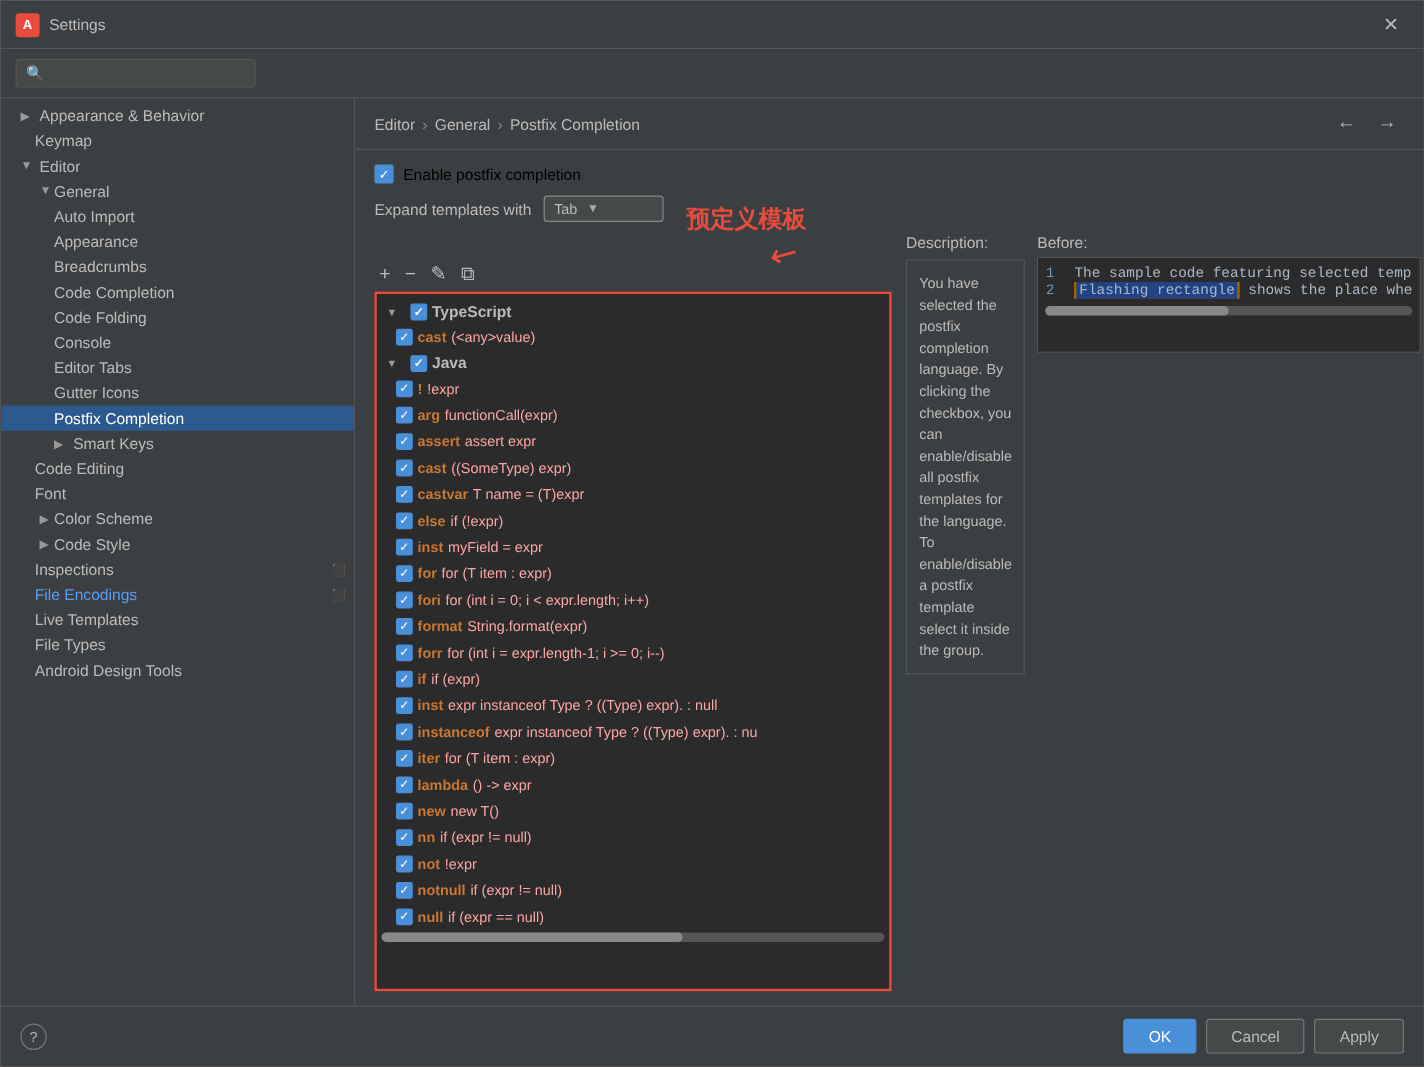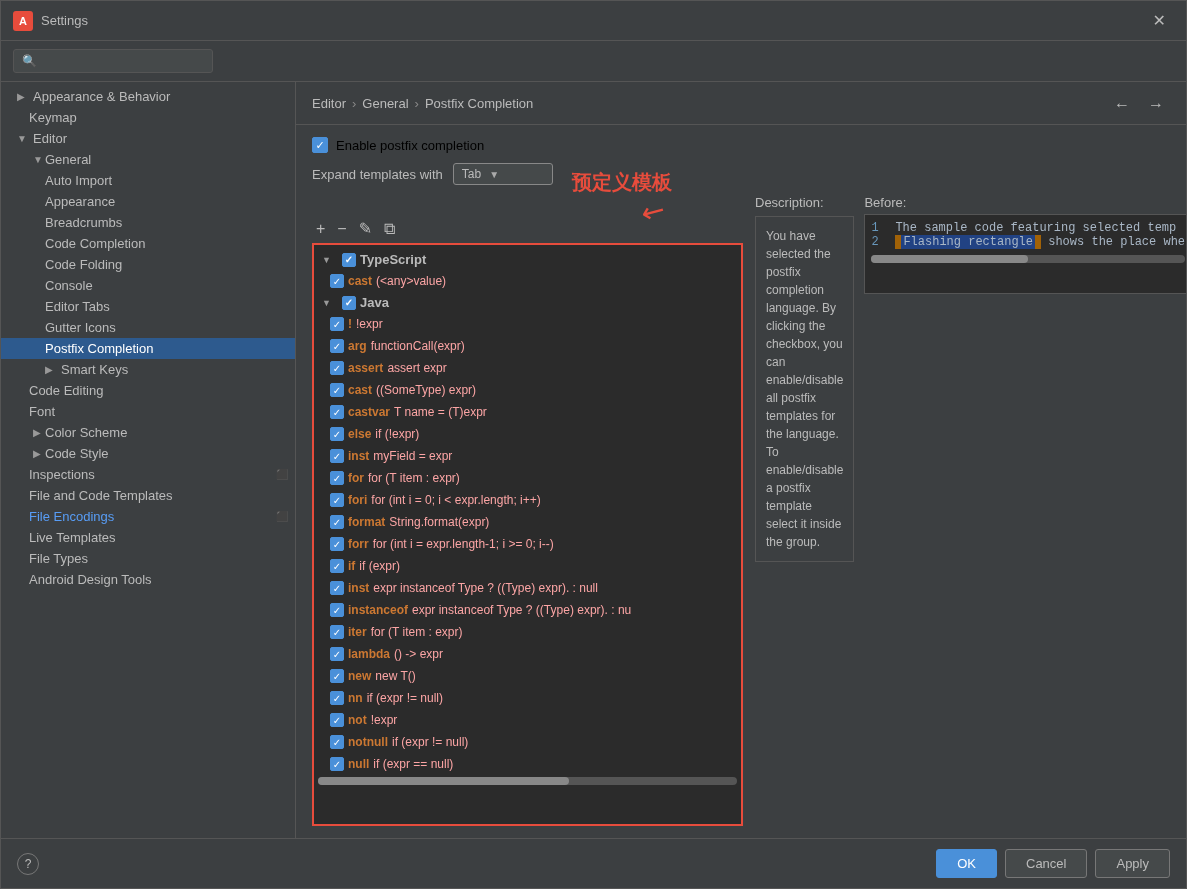--- a/index.html
+++ b/index.html
@@ -45,21 +45,21 @@
     .tree-section { padding-left: 8px; }
     .tree-section-header { display: flex; align-items: center; gap: 4px; padding: 3px 4px; cursor: pointer; color: #bbb; font-size: 13px; font-weight: bold; }
     .checkbox-item { width: 14px; height: 14px; background: #4a90d9; border: 1px solid #4a90d9; border-radius: 2px; display: flex; align-items: center; justify-content: center; color: white; font-size: 10px; flex-shrink: 0; }
     .description-panel { background: #3c3f41; border: 1px solid #555; padding: 10px; font-size: 12px; color: #bbb; line-height: 1.5; min-height: 120px; }
     .description-title { color: #bbb; font-size: 13px; margin-bottom: 6px; }
     .code-panel { background: #2b2b2b; border: 1px solid #555; padding: 6px; font-family: 'Courier New', monospace; font-size: 12px; color: #a9b7c6; min-height: 80px; }
     .code-panel-title { color: #bbb; font-size: 13px; margin-bottom: 4px; }
     .code-line { display: flex; gap: 8px; }
     .line-num { color: #6897bb; min-width: 16px; user-select: none; }
     .code-text { color: #a9b7c6; font-family: 'Courier New', monospace; font-size: 12px; white-space: nowrap; overflow: hidden; }
-    .highlight-rect { background: #214283; padding: 0 2px; border: 6px solid #a16207; }
+    .highlight-rect { background: #214283; padding: 0 2px; border: 2px solid #a16207; }
     .dialog-footer { padding: 10px 16px; background: #3c3f41; border-top: 1px solid #555; display: flex; justify-content: flex-end; gap: 8px; align-items: center; }
     .help-btn { margin-right: auto; background: none; border: 1px solid #777; border-radius: 50%; width: 22px; height: 22px; color: #bbb; cursor: pointer; font-size: 12px; display: flex; align-items: center; justify-content: center; }
     .btn { padding: 6px 20px; border-radius: 3px; cursor: pointer; font-size: 13px; border: 1px solid transparent; }
     .btn-primary { background: #4a90d9; color: white; border-color: #4a90d9; }
     .btn-default { background: #45494a; color: #bbb; border-color: #777; }
     .annotation-text { position: absolute; color: #e74c3c; font-size: 22px; font-weight: bold; pointer-events: none; }
     .scrollbar-h { height: 8px; background: #555; border-radius: 4px; margin-top: 2px; }
     .scrollbar-h-thumb { height: 8px; background: #888; border-radius: 4px; width: 60%; }
   </style>
 </head>
@@ -144,23 +144,20 @@
           <span class="expand-arrow" style="padding-left:4px;">▶</span>
           <span>Color Scheme</span>
         </div>
         <div class="sidebar-item indent1">
           <span class="expand-arrow" style="padding-left:4px;">▶</span>
           <span>Code Style</span>
         </div>
         <div class="sidebar-item indent1" style="padding-left:28px; justify-content: space-between;">
           <span>Inspections</span>
           <span style="color:#888; font-size:10px; margin-right:6px;">⬛</span>
-        </div>
-        <div class="sidebar-item indent1" style="padding-left:28px;">
-          <span>File and Code Templates</span>
         </div>
         <div class="sidebar-item indent1" style="padding-left:28px; justify-content: space-between;">
           <a style="color:#589df6; text-decoration:none;">File Encodings</a>
           <span style="color:#888; font-size:10px; margin-right:6px;">⬛</span>
         </div>
         <div class="sidebar-item indent1" style="padding-left:28px;">
           <span>Live Templates</span>
         </div>
         <div class="sidebar-item indent1" style="padding-left:28px;">
           <span>File Types</span>

